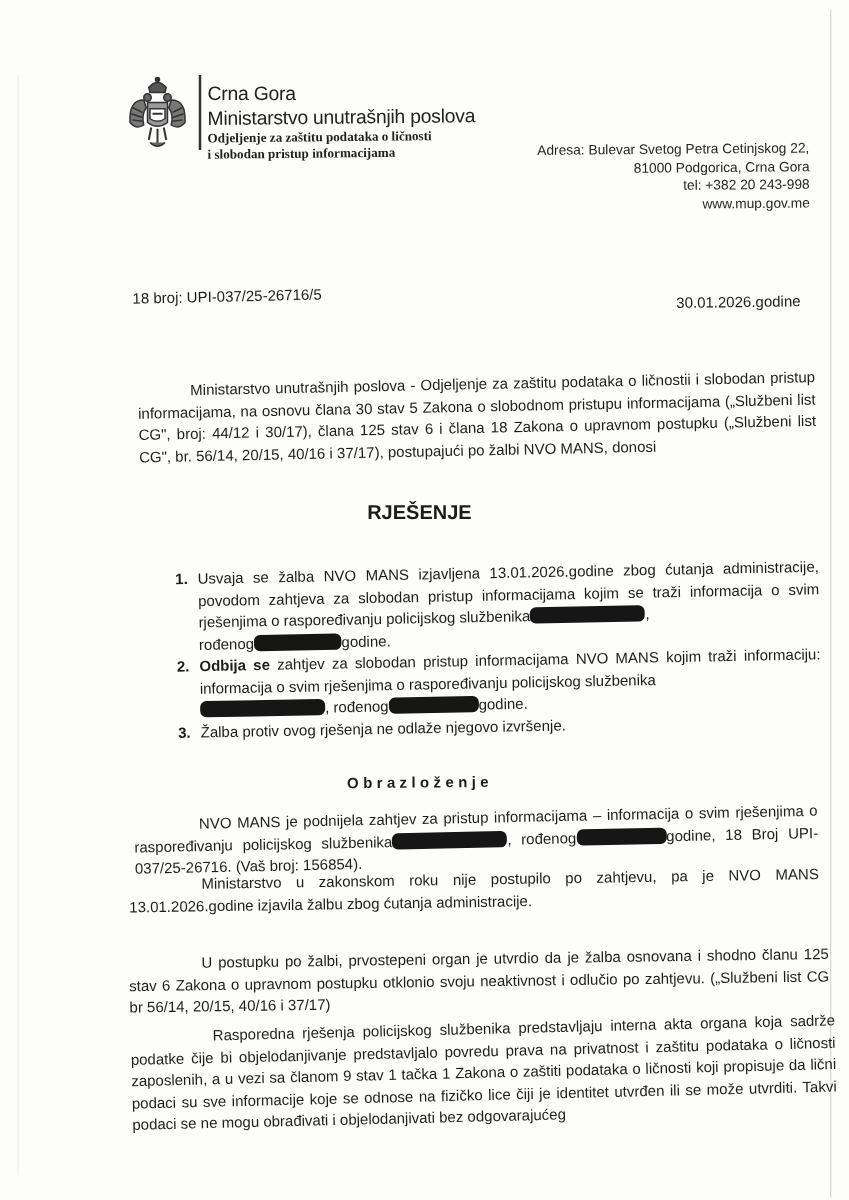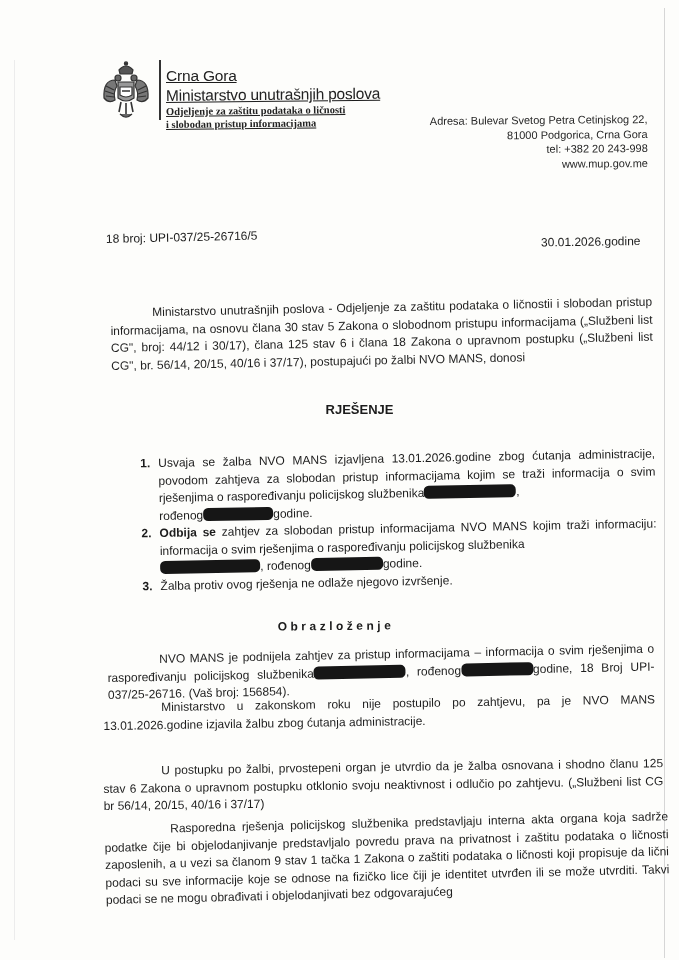--- a/index.html
+++ b/index.html
@@ -22,21 +22,21 @@
     }
     
     .crest {
       position: absolute; left: 101px; top: 60px; width: 50px; height: 62px;
     }
     .crest svg { width: 100%; height: 100%; }
     .header-rule {
       position: absolute; left: 159px; top: 60px; width: 1.5px; height: 60px;
       background: #333;
     }
-    .org-block { position: absolute; left: 166px; top: 66px; text-decoration: underline; }
+    .org-block { position: absolute; left: 166px; top: 66px; }
     .org-country { font-size: 15.5px; line-height: 19px; letter-spacing: -0.2px; color: #222; }
     .org-ministry { font-size: 15.5px; line-height: 21px; letter-spacing: -0.2px; color: #222; transform: rotate(-0.6deg); transform-origin: left; }
     .org-dept {
       font-family: "Liberation Serif", serif; font-weight: bold;
       font-size: 10.5px; line-height: 12.5px; color: #222;
       transform: rotate(-0.6deg); transform-origin: left;
     }
     .contact-block {
       position: absolute; right: 31px; top: 112px; text-align: right;
       font-size: 11px; line-height: 14.5px; color: #262626;
@@ -44,21 +44,21 @@
     }
     
     .doc-ref { position: absolute; left: 106px; top: 232px; font-size: 12px; transform: rotate(-1.3deg); transform-origin: left; }
     .doc-date { position: absolute; right: 39px; top: 234px; font-size: 12px; transform: rotate(-0.8deg); transform-origin: right; }
     .para {
       position: absolute; font-size: 12px; line-height: 17.5px;
       text-align: justify; text-align-last: left; color: #1e1e1e;
     }
     .intro { left: 110px; top: 305px; width: 542px; transform: rotate(-1.2deg); transform-origin: left top; text-indent: 42px; }
     .title-rjesenje {
-      position: absolute; left: 352px; top: 402px; font-weight: bold; font-size: 13px;
+      position: absolute; left: 328px; top: 402px; font-weight: bold; font-size: 16px;
       transform: translateX(-50%);
       padding-left: 15px;
     }
     .list { position: absolute; left: 158px; top: 455px; width: 497px; transform: rotate(-1.1deg); transform-origin: left top; }
     .list-item { position: relative; font-size: 12px; line-height: 17.5px; text-align: justify; text-align-last: left; }
     .list-num { position: absolute; left: -18px; top: 0; font-weight: bold; }
     .bold { font-weight: bold; }
     .redact {
       display: inline-block; background: #161616; border-radius: 5px;
       height: 13px; vertical-align: -2px;

